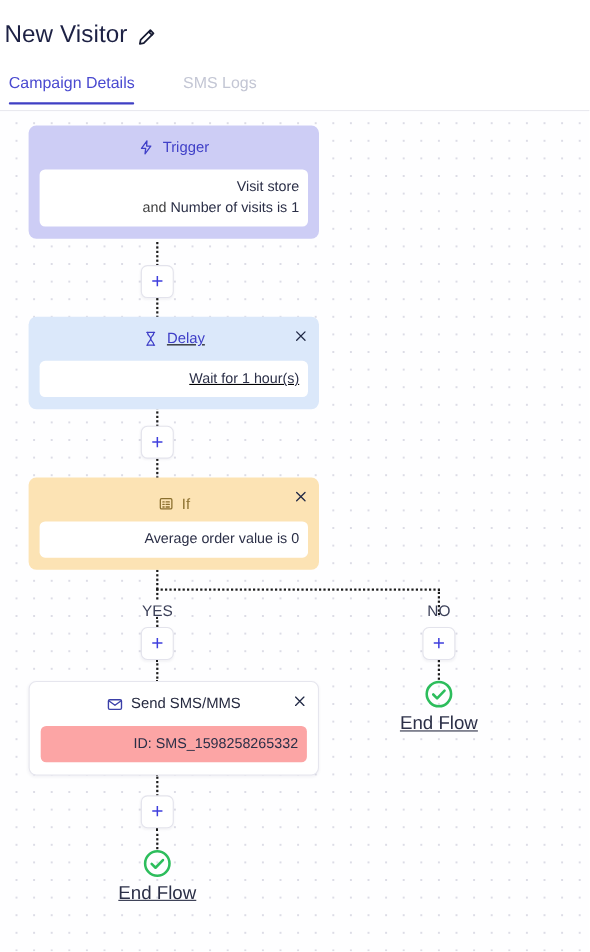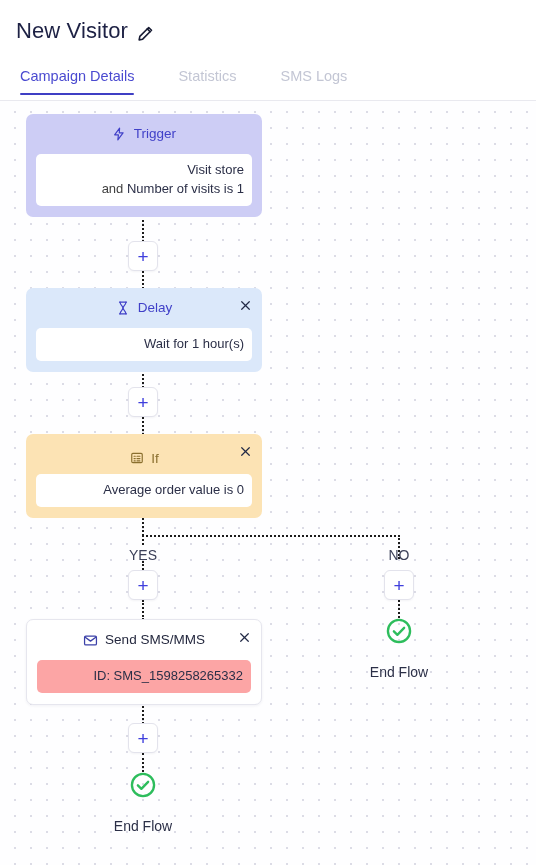--- a/index.html
+++ b/index.html
@@ -12,21 +12,21 @@
     font-family: "Liberation Sans", sans-serif;
     -webkit-font-smoothing: antialiased;
   }
 
   #app { position: relative; width: 536px; height: 865px; background: #fff; }
 
   
   .page-header {
     position: absolute; left: 0; top: 0; width: 536px; height: 62px;
     display: flex; align-items: center;
-    padding-left: 16px;
+    padding-left: 4px;
     background: transparent;
     z-index: 6;
   }
   .page-title {
     font-size: 22px;
     color: #1d2144;
     font-weight: 400;
     letter-spacing: .1px;
     line-height: 1;
   }
@@ -35,21 +35,21 @@
     display: inline-flex; align-items: center; justify-content: center;
     width: 18px; height: 18px;
     cursor: pointer;
     position: relative; top: 2px;
   }
 
   
   .tab-bar {
     position: absolute; left: 0; top: 62px; width: 536px; height: 39px;
     display: flex; align-items: flex-start;
-    padding-left: 20px;
+    padding-left: 8px;
     z-index: 6;
   }
   .tab-bar::after {
     content: ""; position: absolute; left: 0; right: 0; bottom: 0;
     height: 1px; background: #e9e9ef;
   }
   .tab {
     position: relative;
     font-size: 14.5px;
     padding: 6px 0 11px 0;
@@ -89,21 +89,21 @@
   }
   .conn-h {
     height: 0;
     border-top: 2.2px dotted #1b1b1b;
   }
 
   
   .node {
     position: absolute;
     left: 26px;
-    width: 236px;
+    width: 264px;
     border-radius: 7px;
     z-index: 3;
     padding: 9px 10px 11px 10px;
   }
   .node-trigger { background: #cdcdf5; }
   .node-delay   { background: #dbe8fa; }
   .node-if      { background: #fce3b4; }
   .node-sms     { background: #ffffff; border: 1px solid #e6e6ee;
                   box-shadow: 0 1px 3px rgba(40,40,80,.06); }
 
@@ -176,44 +176,44 @@
 
   
   .end-flow {
     position: absolute;
     display: flex; flex-direction: column; align-items: center;
     z-index: 4;
     width: 90px;
   }
   .end-flow .ef-icon { width: 28px; height: 28px; display: block; }
   .end-flow .ef-label {
-    margin-top: 19px;
-    font-size: 14px;
+    margin-top: 3px;
+    font-size: 17px;
     color: #2b2f47;
     white-space: nowrap;
+    text-decoration: underline;
   }
 </style>
 </head>
 <body>
 
 <div id="app">
 
   <div class="page-header">
     <span class="page-title">New Visitor</span>
     <span class="edit-pencil">
       <svg width="17" height="17" viewBox="0 0 24 24" fill="none" stroke="#171b33" stroke-width="2.2" stroke-linecap="round" stroke-linejoin="round">
         <path d="M16.5 3.5l4 4L8 20l-5 1 1-5z"></path>
         <path d="M14.5 5.5l4 4"></path>
       </svg>
     </span>
   </div>
 
   <div class="tab-bar">
     <button class="tab active">Campaign Details</button>
-    <button class="tab">Statistics</button>
     <button class="tab">SMS Logs</button>
   </div>
 
   <div class="canvas">
 
     <div class="conn conn-v" style="left:142px; top:119px; height:22px;"></div>
 
     <div class="conn conn-v" style="left:142px; top:170px; height:18px;"></div>
 
     <div class="conn conn-v" style="left:142px; top:266px; height:21px;"></div>
@@ -252,21 +252,21 @@
         <div>
           <span class="muted-word">and </span><span>Number of visits is 1</span>
         </div>
       </div>
     </div>
 
     <div class="plus-btn" style="left:128px; top:140px;">
       <span>+</span>
     </div>
 
-    <div class="node node-delay" style="top:187px;">
+    <div class="node node-delay" style="top:187px;text-decoration:underline;">
       <div class="node-head">
         <span class="node-icon">
           <svg width="14" height="14" viewBox="0 0 24 24" fill="none" stroke="#4040c8" stroke-width="2" stroke-linecap="round" stroke-linejoin="round">
             <path d="M6 2h12M6 22h12"></path>
             <path d="M7 2c0 5 5 6.5 5 10s-5 5-5 10"></path>
             <path d="M17 2c0 5-5 6.5-5 10s5 5 5 10"></path>
           </svg>
         </span>
         <span class="head-label">Delay</span>
         <span class="node-close">

